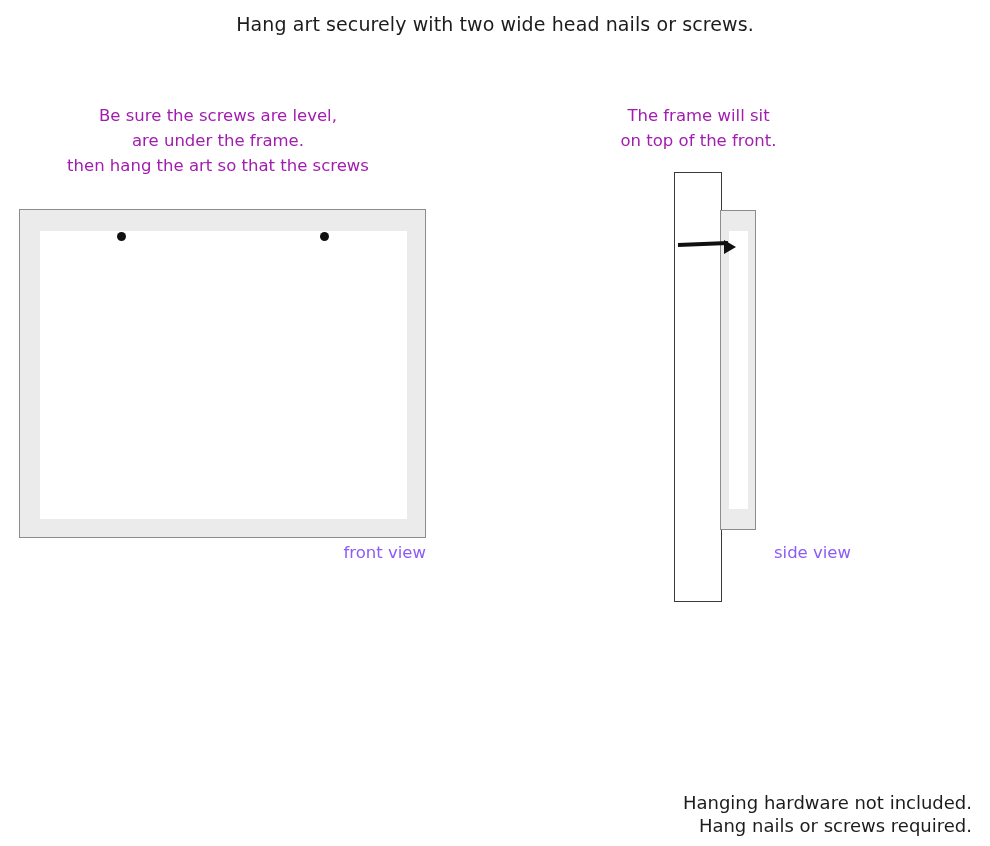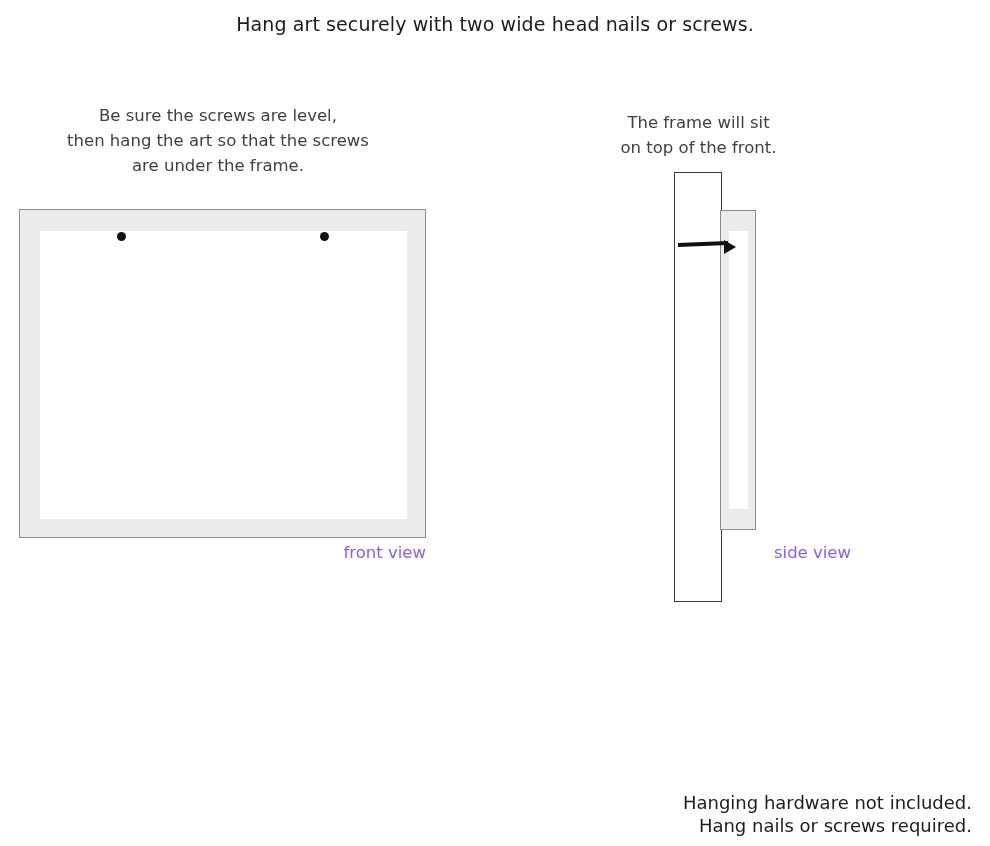--- a/index.html
+++ b/index.html
@@ -32,32 +32,32 @@
     font-weight: 400;
     color: #1c1c1c;
     letter-spacing: 0.1px;
   }
 
   
   .caption {
     position: absolute;
     font-size: 16.5px;
     line-height: 25px;
-    color: #404040;
+    color: #a21caf;
     text-align: center;
     font-weight: 400;
   }
   .caption-left {
     left: 18px;
     top: 103px;
     width: 400px;
   }
   .caption-right {
     left: 560px;
-    top: 110px;
+    top: 103px;
     width: 277px;
   }
 
   
   .front-view {
     position: absolute;
     left: 19px;
     top: 209px;
     width: 407px;
     height: 329px;
@@ -157,22 +157,22 @@
 </style>
 </head>
 <body>
 
 <div class="page">
 
   <div class="title">Hang art securely with two wide head nails or screws.</div>
 
   <div class="caption caption-left">
     <div>Be sure the screws are level,</div>
+    <div>are under the frame.</div>
     <div>then hang the art so that the screws</div>
-    <div>are under the frame.</div>
   </div>
 
   <div class="caption caption-right">
     <div>The frame will sit</div>
     <div>on top of the front.</div>
   </div>
 
   <div class="front-view">
     <div class="front-view-inner"></div>
   </div>

